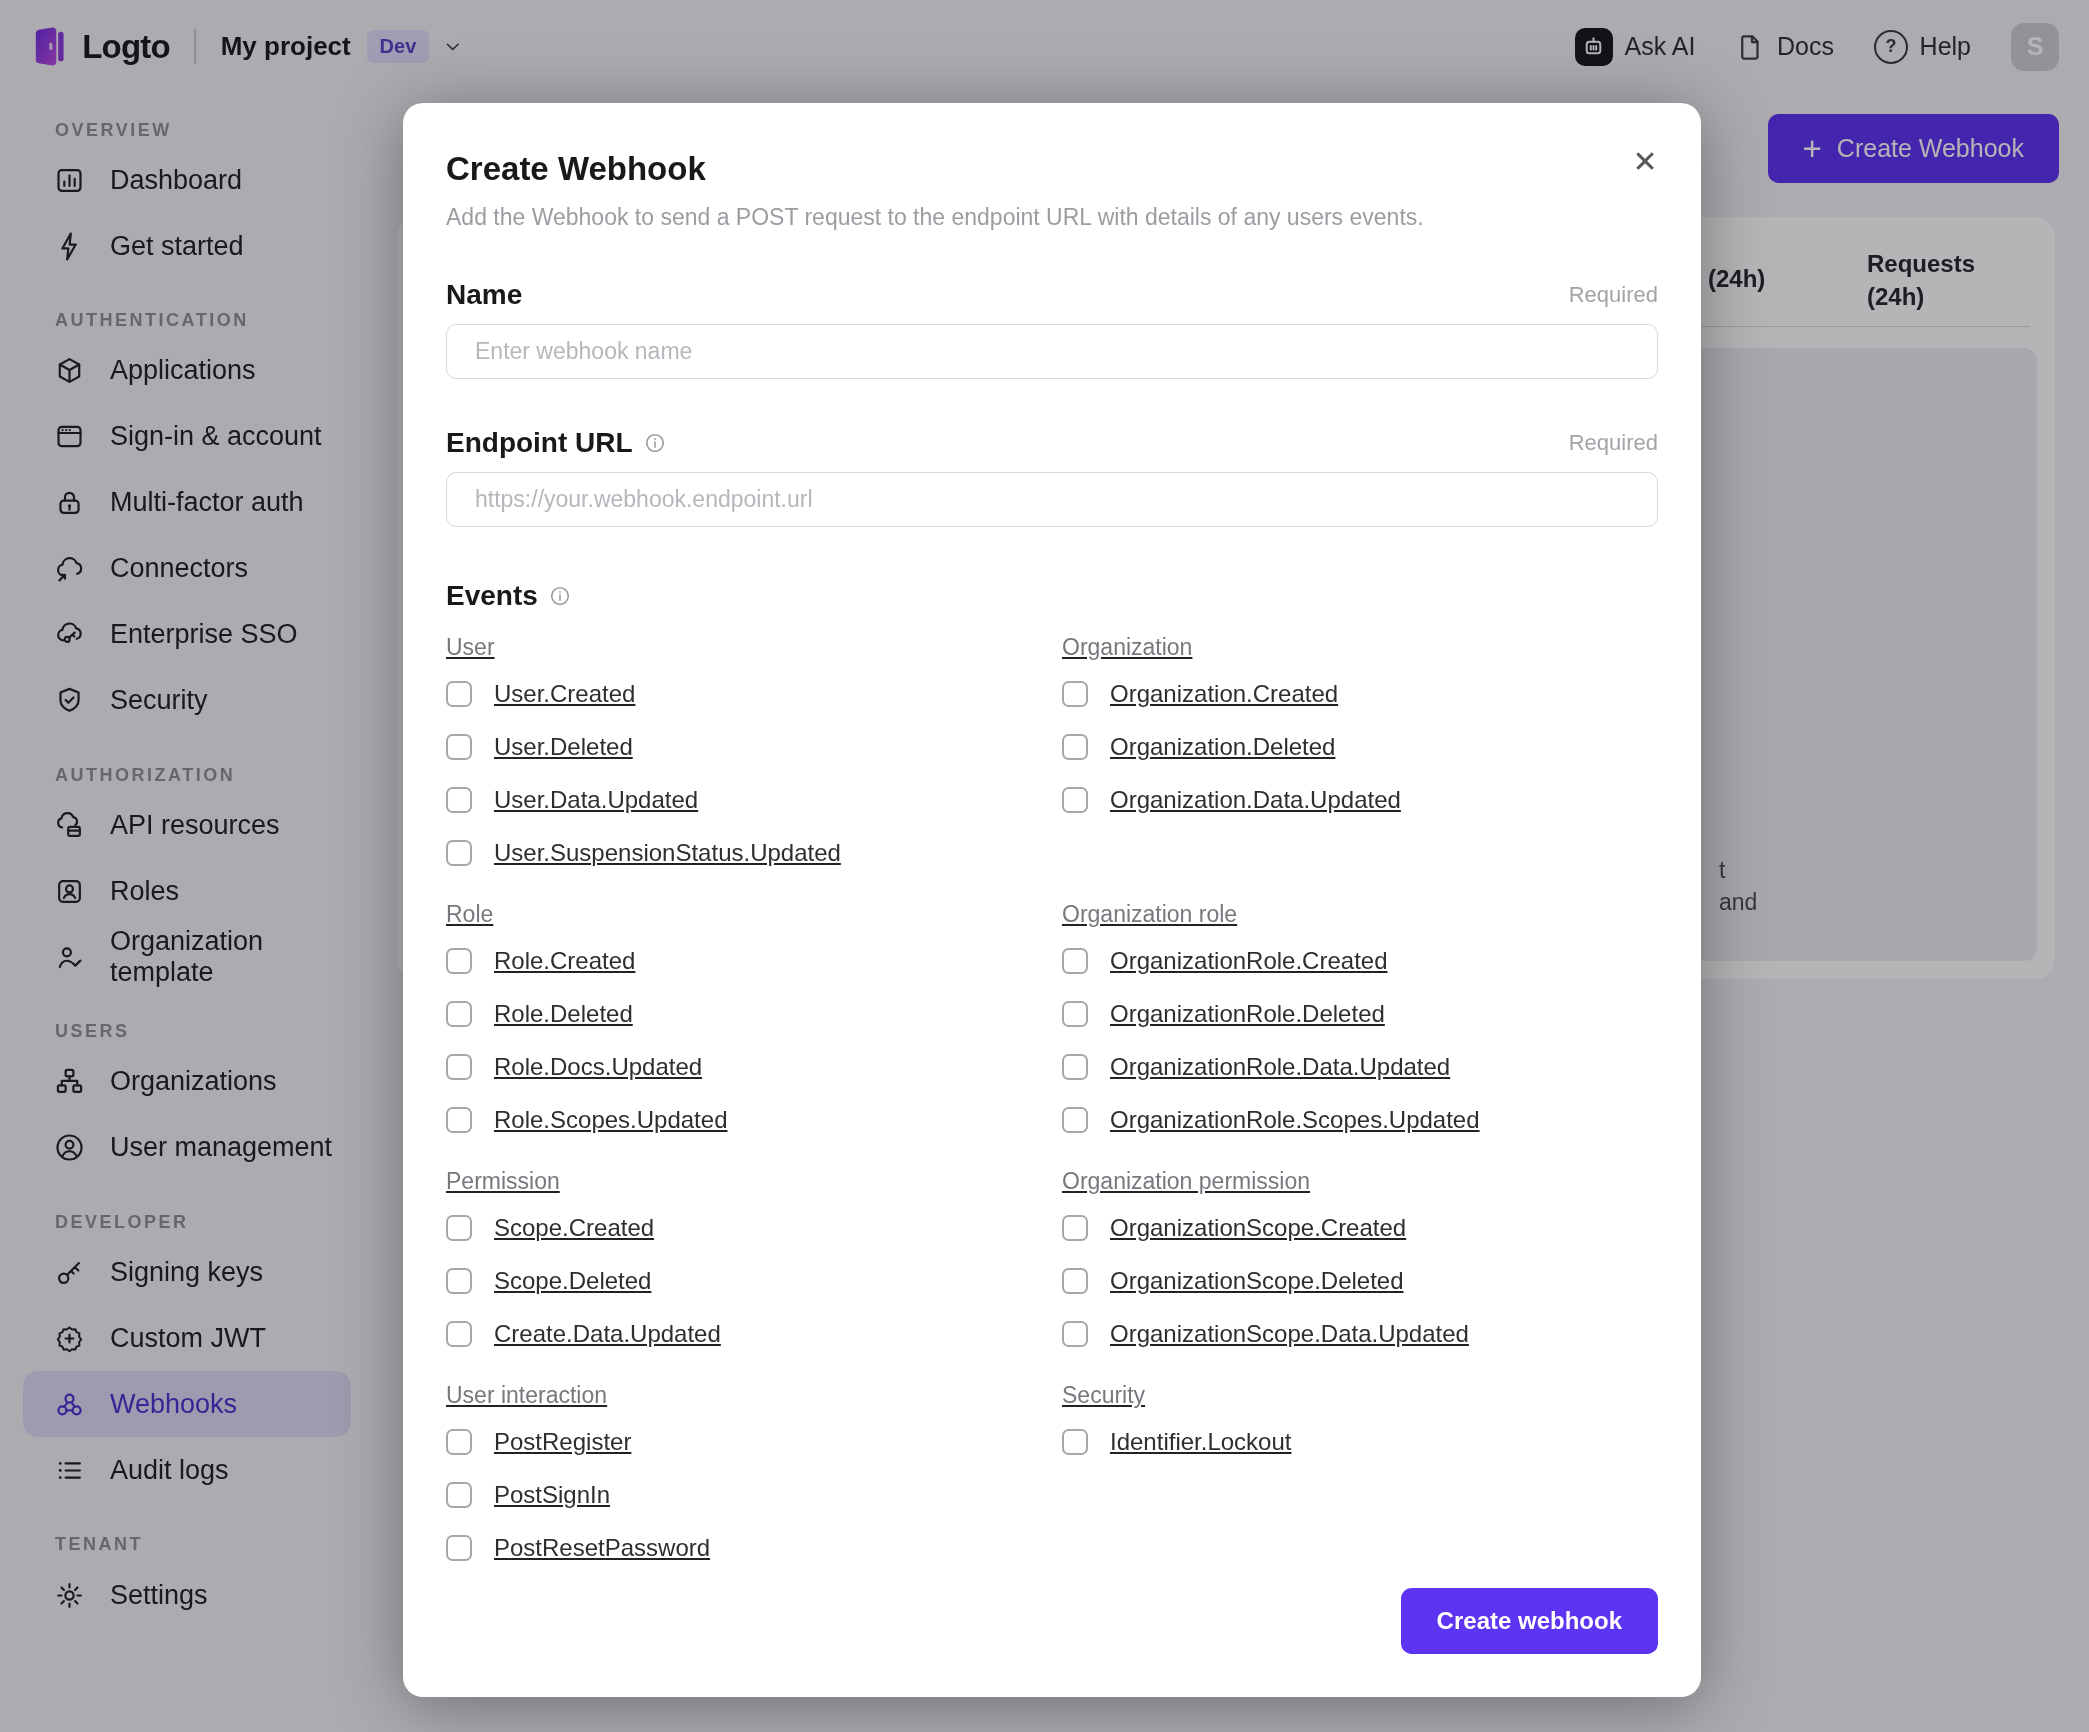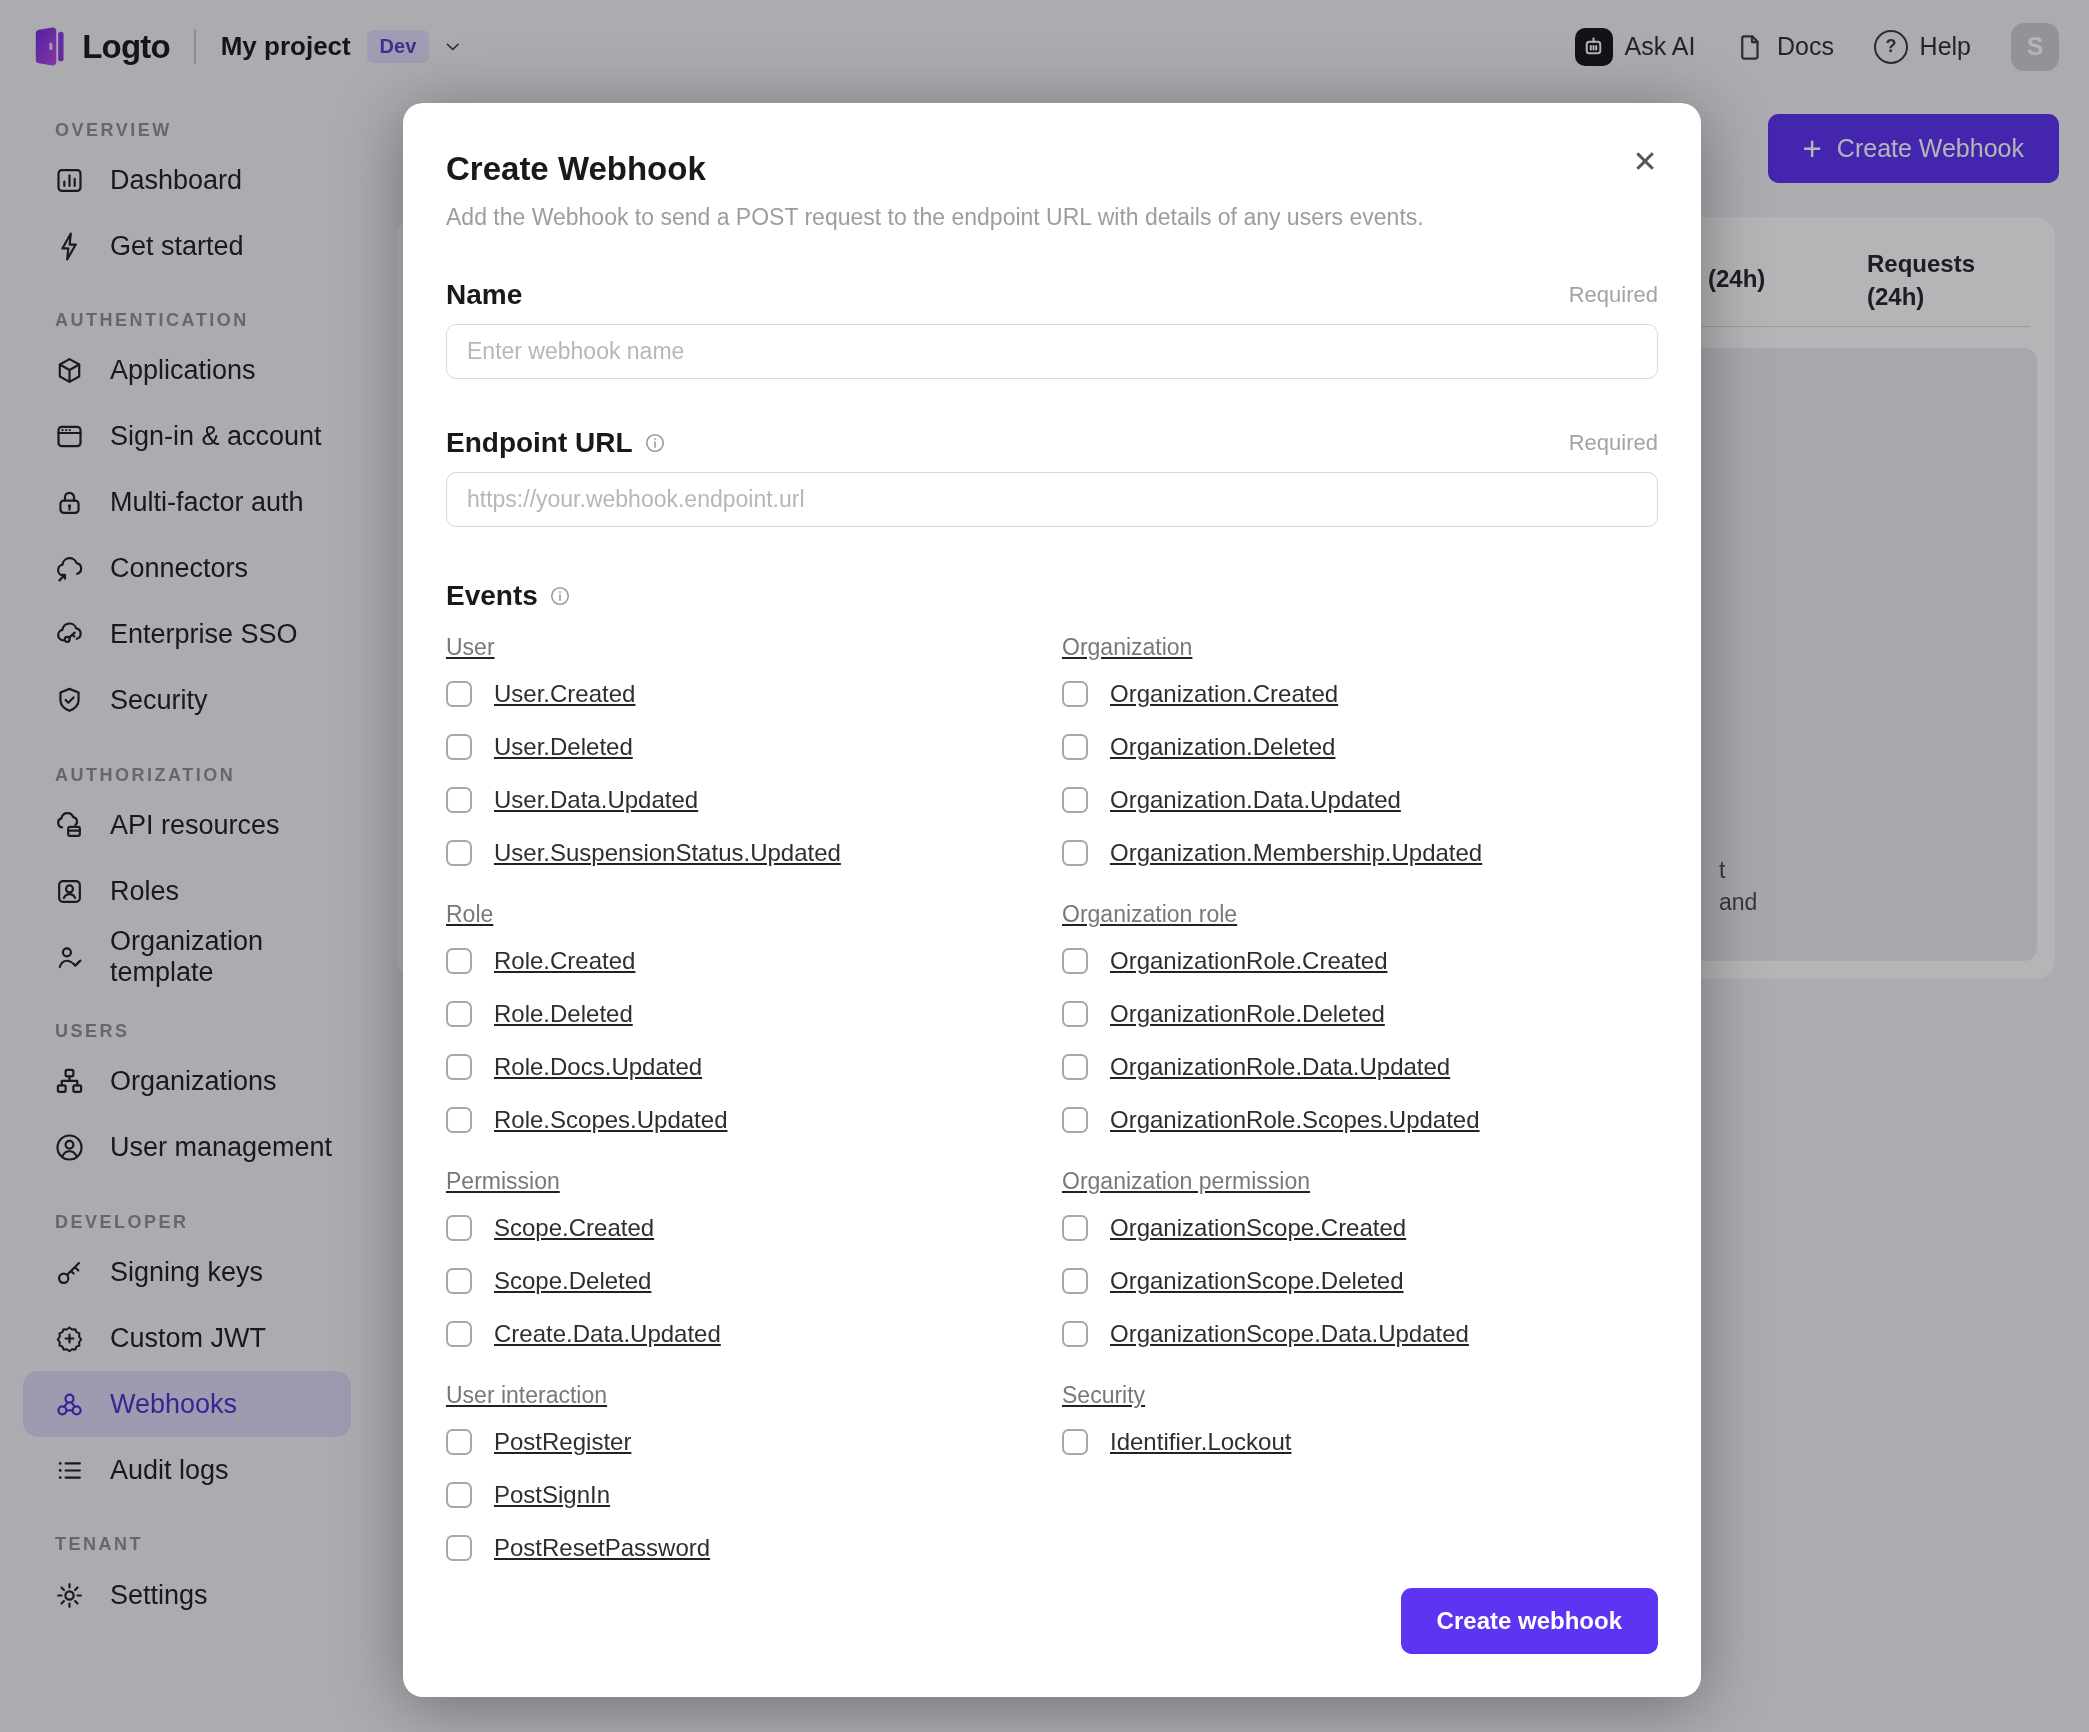--- a/index.html
+++ b/index.html
@@ -61,21 +61,21 @@
   .modal-title{font-size:33px;font-weight:bold;color:#17191b;margin:6.6px 0 0 0;}
   .modal-close{position:absolute;top:41px;right:40px;font-size:30px;color:#55585a;cursor:pointer;
                line-height:1;background:none;border:none;font-family:inherit;padding:3.3px;}
   .modal-sub{font-size:23px;color:#9a9da1;margin:16.5px 0 0 0;}
   .field{margin-top:48px;}
   .label-row{display:flex;align-items:center;justify-content:space-between;}
   .label-left{display:flex;align-items:center;gap:11.6px;}
   .f-label{font-size:28px;font-weight:bold;color:#17191b;}
   .req{font-size:22px;color:#a0a3a8;}
   .t-input{display:block;width:100%;height:55px;margin-top:13.2px;box-sizing:border-box;
-           border:1.2px solid #d7d8da;border-radius:10px;padding:0 20px;font-size:23px;
+           border:1.2px solid #d7d8da;border-radius:10px;padding:0 28px;font-size:23px;
            font-family:inherit;color:#2c2f31;outline:none;}
   .t-input::placeholder{color:#b4b7bc;}
   .info-svg{width:22px;height:22px;fill:none;stroke:#9a9da1;stroke-width:1.8;stroke-linecap:round;}
   .events-head{display:flex;align-items:center;gap:11.6px;margin-top:53px;}
   .events-grid{display:grid;grid-template-columns:1fr 1fr;margin-top:21.5px;column-gap:20px;text-decoration:underline;}
   .group{margin-bottom:21.5px;}
   .group-title{font-size:23px;color:#75797d;margin-bottom:6.6px;}
   .cb-row{display:flex;align-items:center;height:53px;cursor:pointer;}
   .cb{width:26px;height:26px;border:2.1px solid #a6a7a9;border-radius:6.6px;margin-right:22px;
       flex:none;box-sizing:border-box;}
@@ -382,24 +382,20 @@
             <span class="cb-label">Organization.Created</span>
           </label>
         <label class="cb-row">
             <span class="cb"></span>
             <span class="cb-label">Organization.Deleted</span>
           </label>
         <label class="cb-row">
             <span class="cb"></span>
             <span class="cb-label">Organization.Data.Updated</span>
           </label>
-        <label class="cb-row">
-            <span class="cb"></span>
-            <span class="cb-label">Organization.Membership.Updated</span>
-          </label>
       </div>
 
       <div class="group">
         <div class="group-title">Role</div>
         <label class="cb-row">
             <span class="cb"></span>
             <span class="cb-label">Role.Created</span>
           </label>
         <label class="cb-row">
             <span class="cb"></span>

